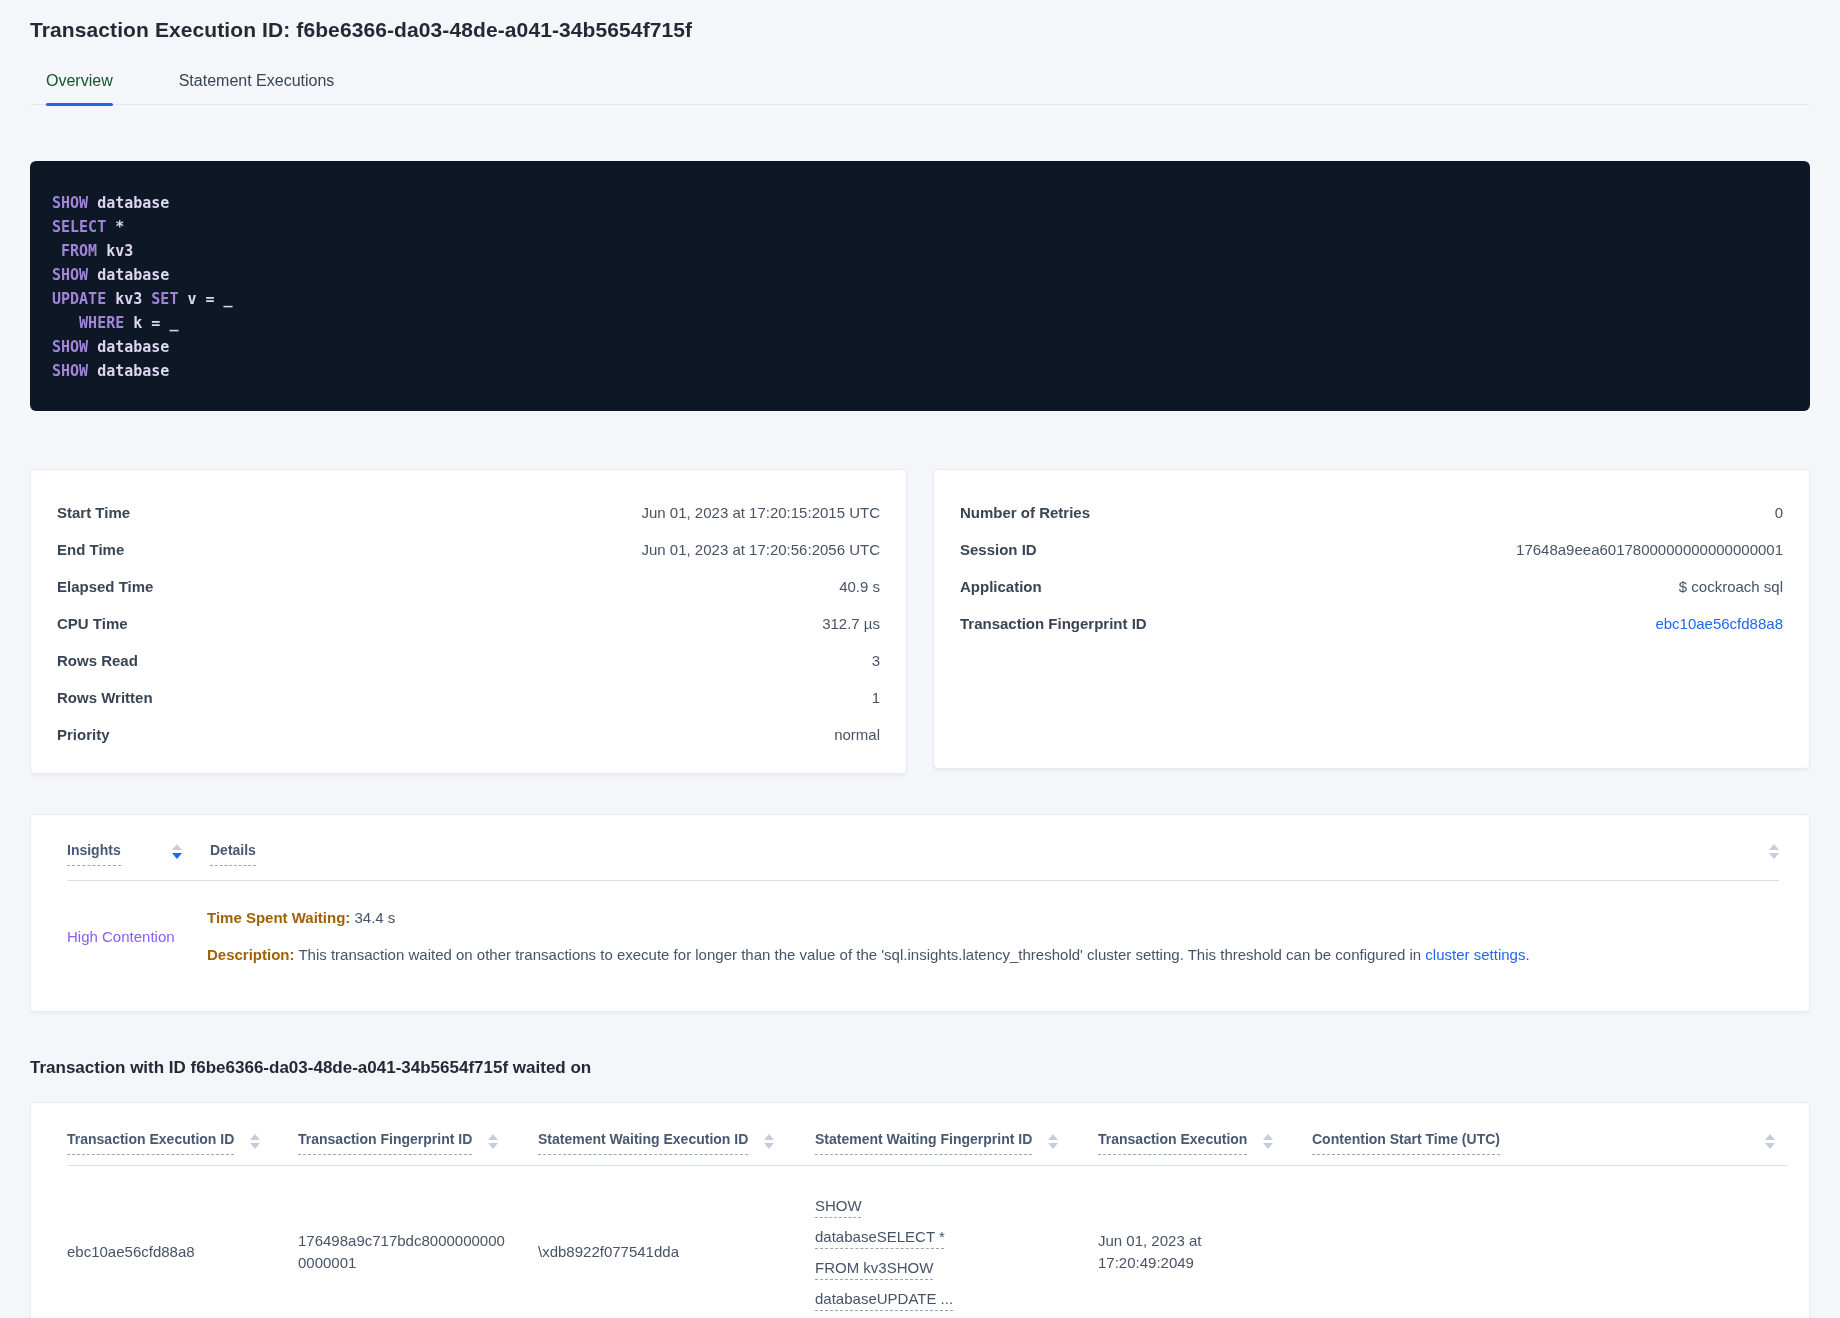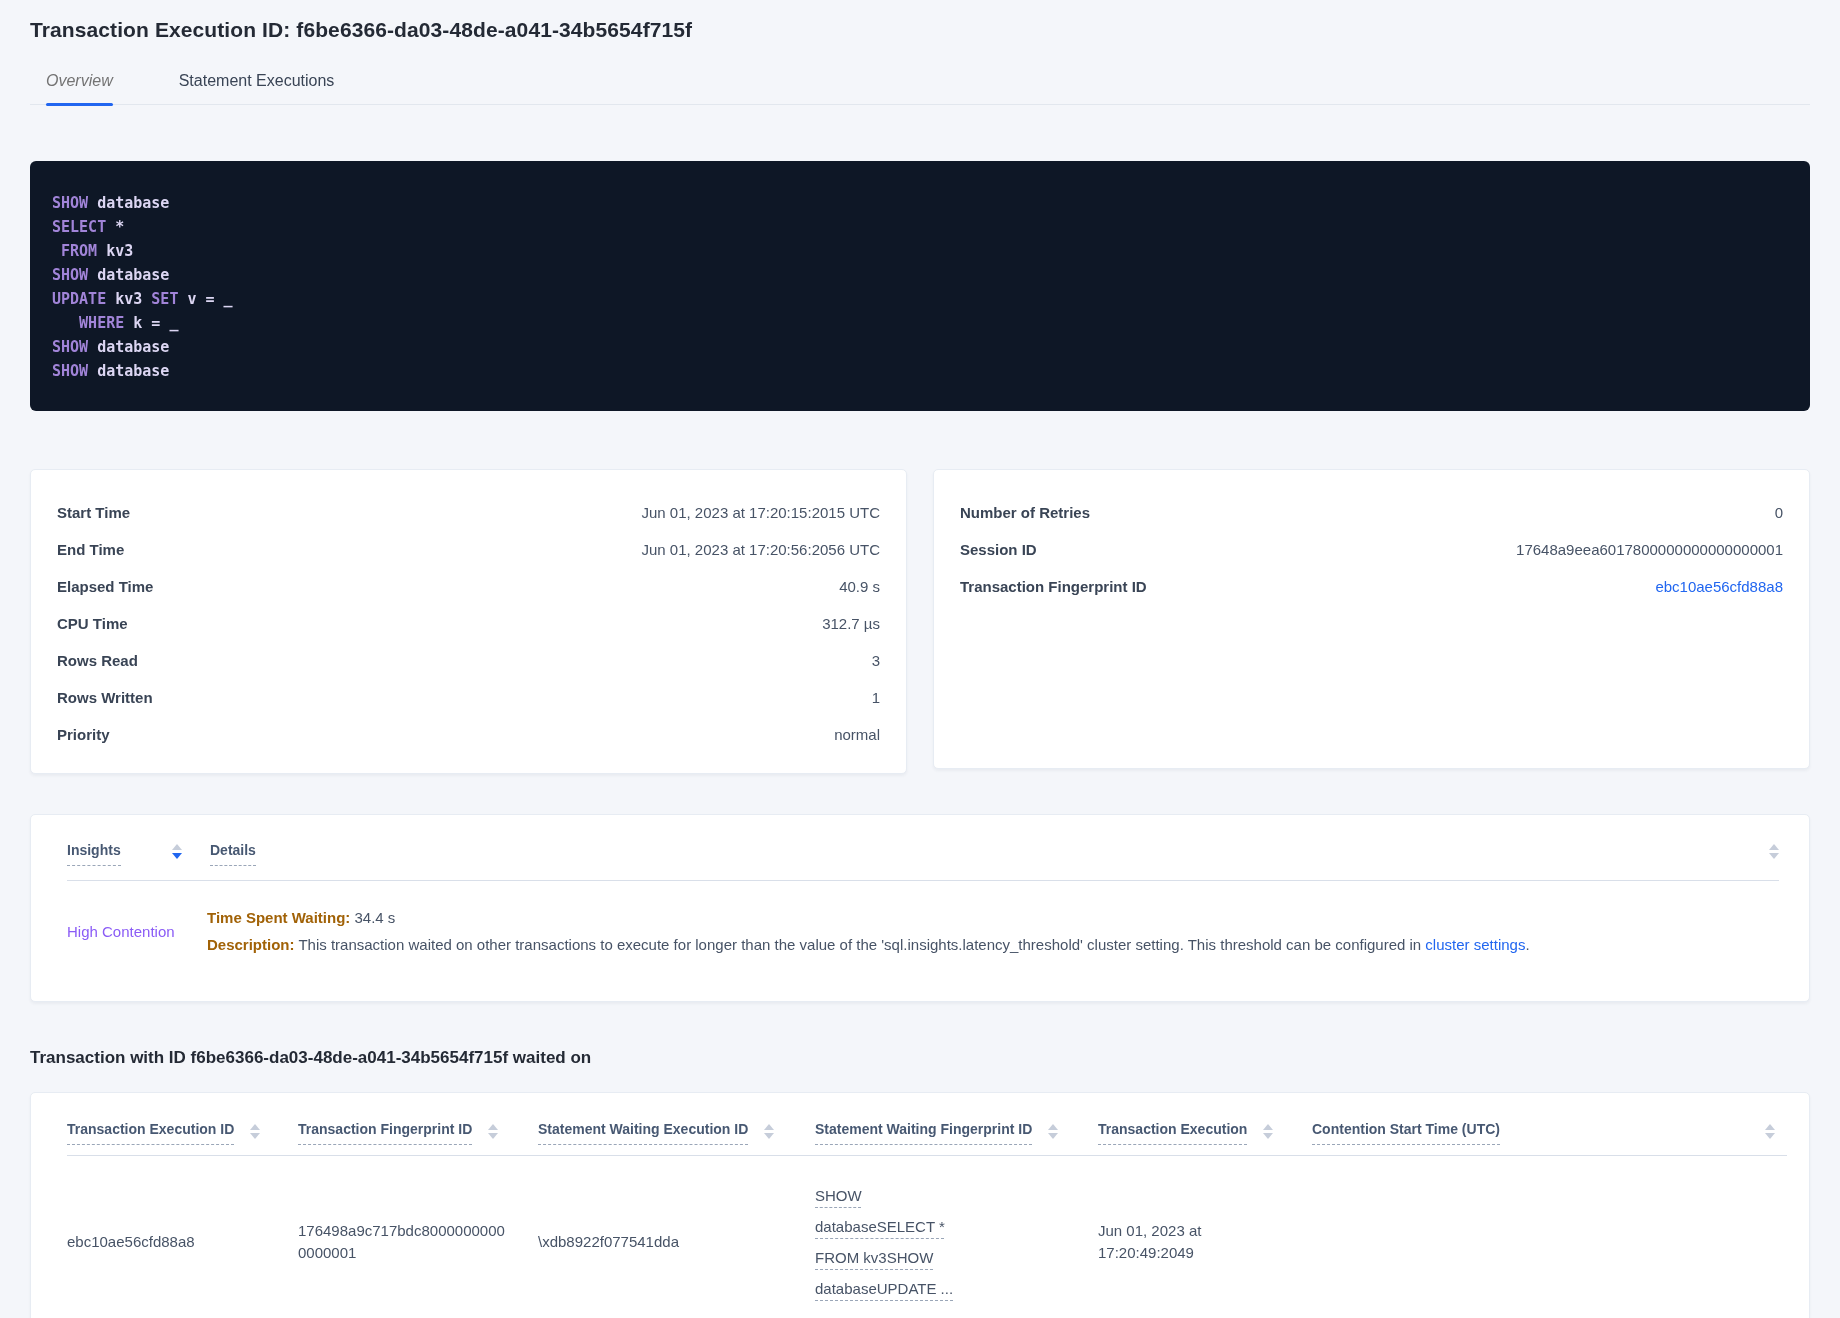--- a/index.html
+++ b/index.html
@@ -8,21 +8,21 @@
     background: #f4f6fa;
     font-family: "Liberation Sans", sans-serif;
     color: #475366;
     padding: 18px 30px 18px 30px;
   }
   
   .page-title { font-size: 21px; font-weight: 700; color: #242a35; letter-spacing: .1px; }
 
   .tabs { display: flex; gap: 66px; padding-left: 16px; margin-top: 30px; border-bottom: 1px solid #e2e7ee; }
   .tab { font-size: 16px; color: #394455; padding-bottom: 14px; position: relative; cursor: pointer; }
-  .tab.active { color: #737373; font-style: italic; }
+  .tab.active { color: #14532d; }
   .tab.active::after {
     content: ""; position: absolute; left: 0; right: 0; bottom: -2px;
     height: 3px; background: #2166f0; border-radius: 2px;
   }
 
   
   .sql-box {
     margin-top: 56px;
     background: #0e1726;
     border-radius: 6px;
@@ -76,21 +76,21 @@
   .sort.desc .down { border-top-color: #2166f0; }
 
   .insights-header { display: flex; align-items: flex-start; }
   .insights-header .col-insight { width: 105px; }
   .insights-header .spacer { flex: 1; }
   .insights-sep { border: none; border-top: 1px solid #d9dfe9; margin-top: 14px; }
 
   .insight-row { display: flex; align-items: center; padding: 26px 0 32px 0; }
   .insight-name { width: 140px; flex: 0 0 140px; color: #8b5cf6; font-size: 15px; }
   .insight-details { font-size: 15px; color: #475366; line-height: 21px; }
-  .insight-details .line2 { margin-top: 6px; }
+  .insight-details .line2 { margin-top: 16px; }
   .bold-label { font-weight: 700; color: #a16207; }
   a.inline-link { color: #2166f0; text-decoration: none; cursor: pointer; }
 
   
   .waited-heading { margin-top: 46px; font-size: 17px; font-weight: 700; color: #242a35; }
   .waited-card {
     background: #fff;
     border: 1px solid #e7ecf3;
     border-radius: 5px;
     box-shadow: 0 2px 3px rgba(40,50,70,.05);
@@ -157,20 +157,24 @@
   <div class="card right" id="session-card">
       <div class="stat-row">
         <span class="stat-label">Number of Retries</span>
         <span class="stat-value">0</span>
       </div>
       <div class="stat-row">
         <span class="stat-label">Session ID</span>
         <span class="stat-value">17648a9eea6017800000000000000001</span>
       </div>
       <div class="stat-row">
+        <span class="stat-label">Application</span>
+        <span class="stat-value">$ cockroach sql</span>
+      </div>
+      <div class="stat-row">
         <span class="stat-label">Transaction Fingerprint ID</span>
         <span class="stat-value link">ebc10ae56cfd88a8</span>
       </div>
     </div>
 </div>
 
 <div class="insights-card">
   <div class="insights-header">
     <div class="col-insight">
       <span class="th-label">Insights</span>

